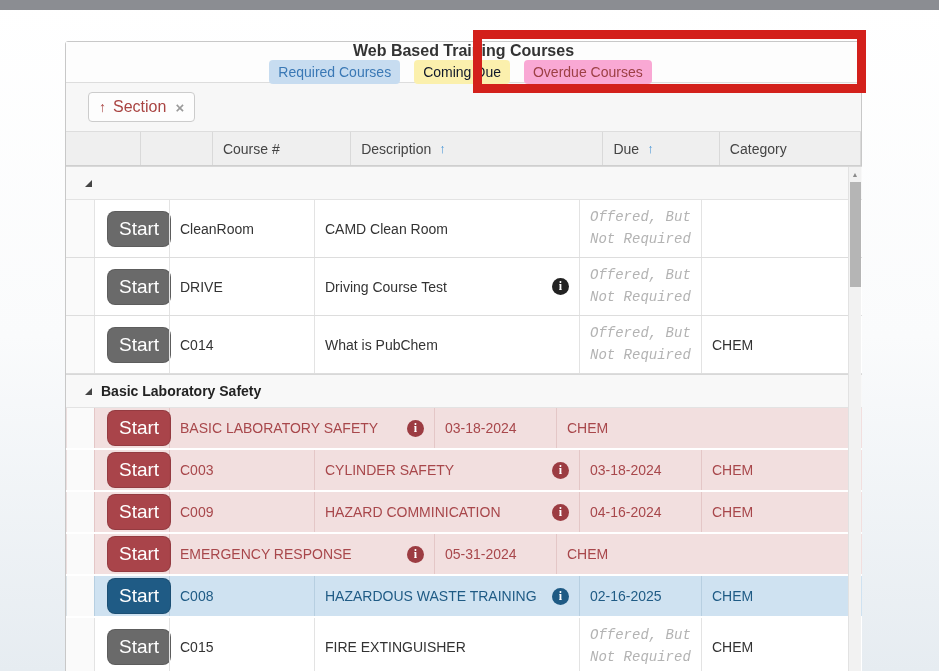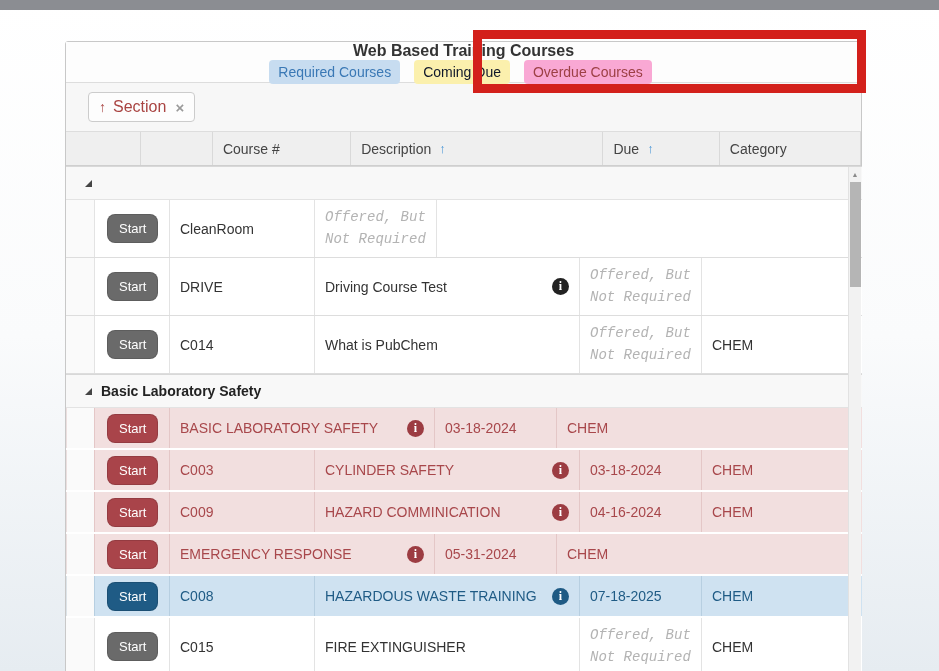--- a/index.html
+++ b/index.html
@@ -61,21 +61,21 @@
   .row .cell.c-toggle { background:#fafafa; border-left:none; padding-left:0; }
   .row.h58 { height:58px; }
   .row.h42 { height:42px; }
   .row.overdue { background:#f2dfdf; color:#a8474b; border-bottom:2px solid #fff; }
   .row.overdue .cell { border-left:1px solid rgba(150,60,60,0.14); }
   .row.required { background:#cfe2f1; color:#1f5b85; border-bottom:2px solid #fff; }
   .row.required .cell { border-left:1px solid rgba(40,90,130,0.14); }
   .row .cell.c-toggle { background:#fafafa; }
 
   .btn-start { padding:6px 11px; border-radius:8px; border:1px solid rgba(0,0,0,0.12);
-               color:#fff; font-size:13px; cursor:pointer; margin-left:2px;
+               color:#fff; font-size:19px; cursor:pointer; margin-left:2px;
                font-family:"Liberation Sans", sans-serif; }
   .btn-gray { background:#6a6a6a; }
   .btn-red  { background:#a9444a; }
   .btn-blue { background:#1f5b85; }
 
   .c-desc { position:relative; }
   .info-icon { position:absolute; right:10px; width:17px; height:17px; border-radius:50%;
                color:#fff; display:flex; align-items:center; justify-content:center;
                font-family:"Liberation Serif", serif; font-weight:bold; font-size:12px;
                cursor:pointer; }
@@ -146,20 +146,23 @@
         <span class="tri"></span>
         <span class="group-label"></span>
       </div>
 
       <div class="row h58">
         <div class="cell c-toggle"></div>
         <div class="cell c-action">
           <button class="btn-start btn-gray">Start</button>
         </div>
         <div class="cell c-course">CleanRoom</div>
+        <div class="cell c-desc">
+          <span>CAMD Clean Room</span>
+        </div>
         <div class="cell c-due">
           <span class="due-offered">Offered, But Not Required</span>
         </div>
         <div class="cell c-cat"></div>
       </div>
 
       <div class="row h58">
         <div class="cell c-toggle"></div>
         <div class="cell c-action">
           <button class="btn-start btn-gray">Start</button>
@@ -252,21 +255,21 @@
       <div class="row h42 required">
         <div class="cell c-toggle"></div>
         <div class="cell c-action">
           <button class="btn-start btn-blue">Start</button>
         </div>
         <div class="cell c-course">C008</div>
         <div class="cell c-desc">
           <span>HAZARDOUS WASTE TRAINING</span>
           <span class="info-icon info-blue">i</span>
         </div>
-        <div class="cell c-due">07-18-2025</div>
+        <div class="cell c-due">02-16-2025</div>
         <div class="cell c-cat">CHEM</div>
       </div>
 
       <div class="row h58">
         <div class="cell c-toggle"></div>
         <div class="cell c-action">
           <button class="btn-start btn-gray">Start</button>
         </div>
         <div class="cell c-course">C015</div>
         <div class="cell c-desc">

